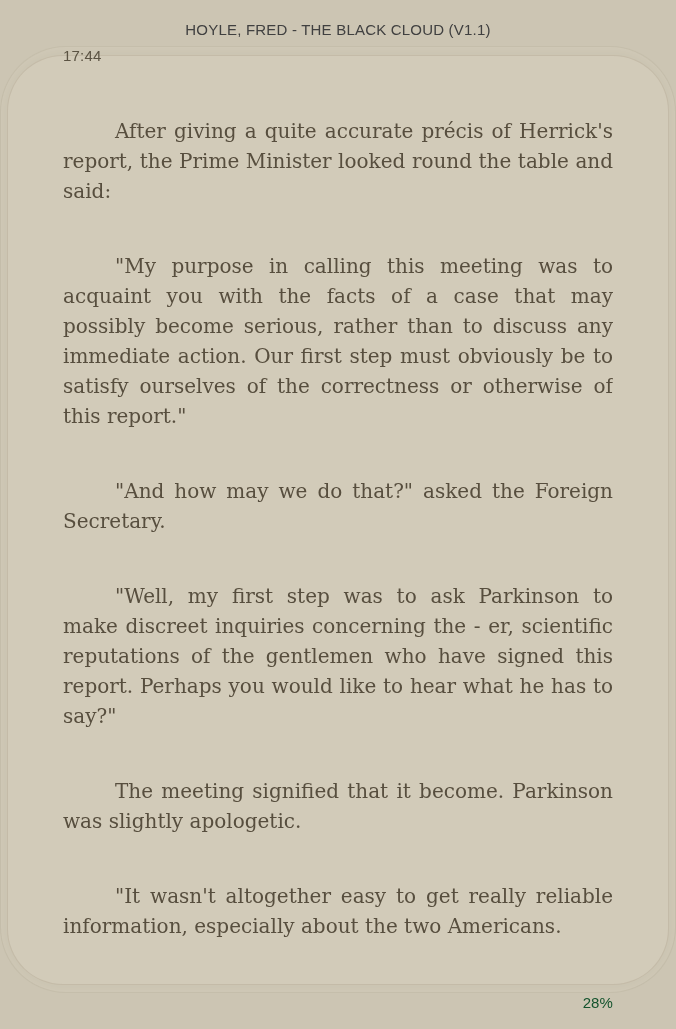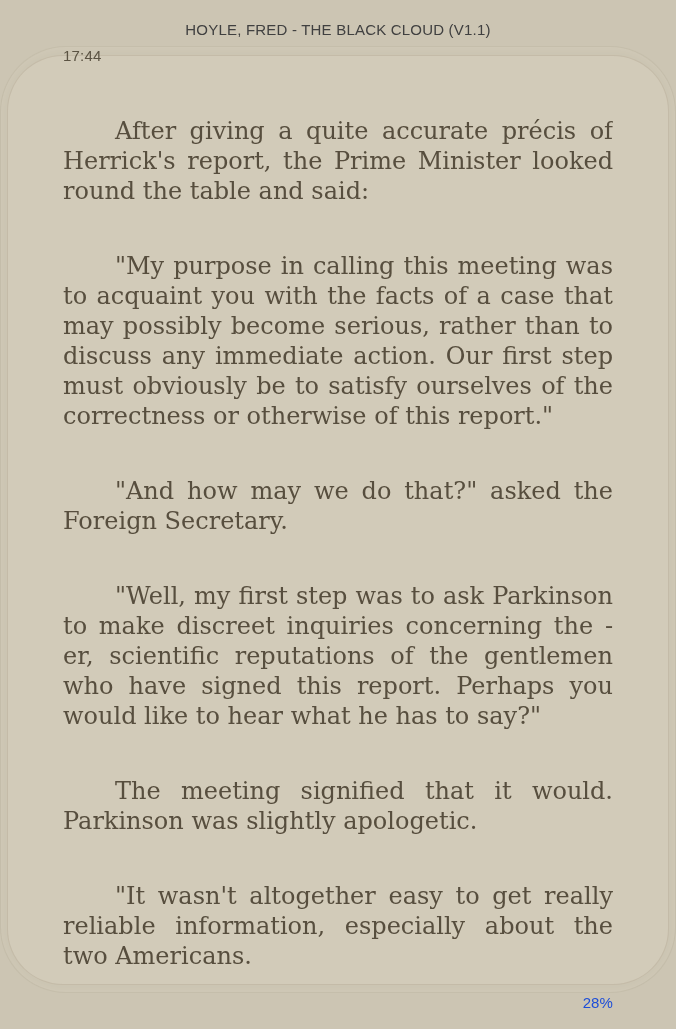--- a/index.html
+++ b/index.html
@@ -53,21 +53,21 @@
     letter-spacing: 0.2px;
     white-space: nowrap;
   }
   .book-text {
     position: absolute;
     left: 63px; right: 63px; top: 116px; bottom: 60px;
     overflow: hidden;
   }
   .book-text p {
     font-family: "DejaVu Serif", "Liberation Serif", serif;
-    font-size: 24px;
+    font-size: 20px;
     line-height: 30px;
     color: #574e3e;
     text-align: justify;
     text-indent: 52px;
     margin: 0 0 45px 0;
   }
   .book-text p:last-child { margin-bottom: 0; }
   .footer-bar {
     position: absolute;
     left: 0; right: 0; bottom: 0;
@@ -77,21 +77,21 @@
     position: absolute;
     left: 63px; top: 5px;
     font-size: 15px;
     color: #6b6455;
     letter-spacing: 0.1px;
   }
   .footer-progress {
     position: absolute;
     right: 63px; top: 5px;
     font-size: 15px;
-    color: #1d4ed8;
+    color: #14532d;
     letter-spacing: 0.1px;
     text-align: right;
   }
 </style>
 </head>
 <body>
 
 <div class="screen">
 
   <div class="page-behind"></div>
@@ -101,21 +101,21 @@
   <div class="status-bar">
     <span class="status-time">17:44</span>
     <div class="status-title">HOYLE, FRED - THE BLACK CLOUD (V1.1)</div>
   </div>
 
   <div class="book-text">
     <p>After giving a quite accurate précis of Herrick's report, the Prime Minister looked round the table and said:</p>
     <p>"My purpose in calling this meeting was to acquaint you with the facts of a case that may possibly become serious, rather than to discuss any immediate action. Our first step must obviously be to satisfy ourselves of the correctness or otherwise of this report."</p>
     <p>"And how may we do that?" asked the Foreign Secretary.</p>
     <p>"Well, my first step was to ask Parkinson to make discreet inquiries concerning the - er, scientific reputations of the gentlemen who have signed this report. Perhaps you would like to hear what he has to say?"</p>
-    <p>The meeting signified that it would. Parkinson was slightly apologetic.</p>
+    <p>The meeting signified that it become. Parkinson was slightly apologetic.</p>
     <p>"It wasn't altogether easy to get really reliable information, especially about the two Americans.</p>
   </div>
 
   <div class="footer-bar">
     <span class="footer-progress">28%</span>
   </div>
 
 </div>
 
 </body></html>

